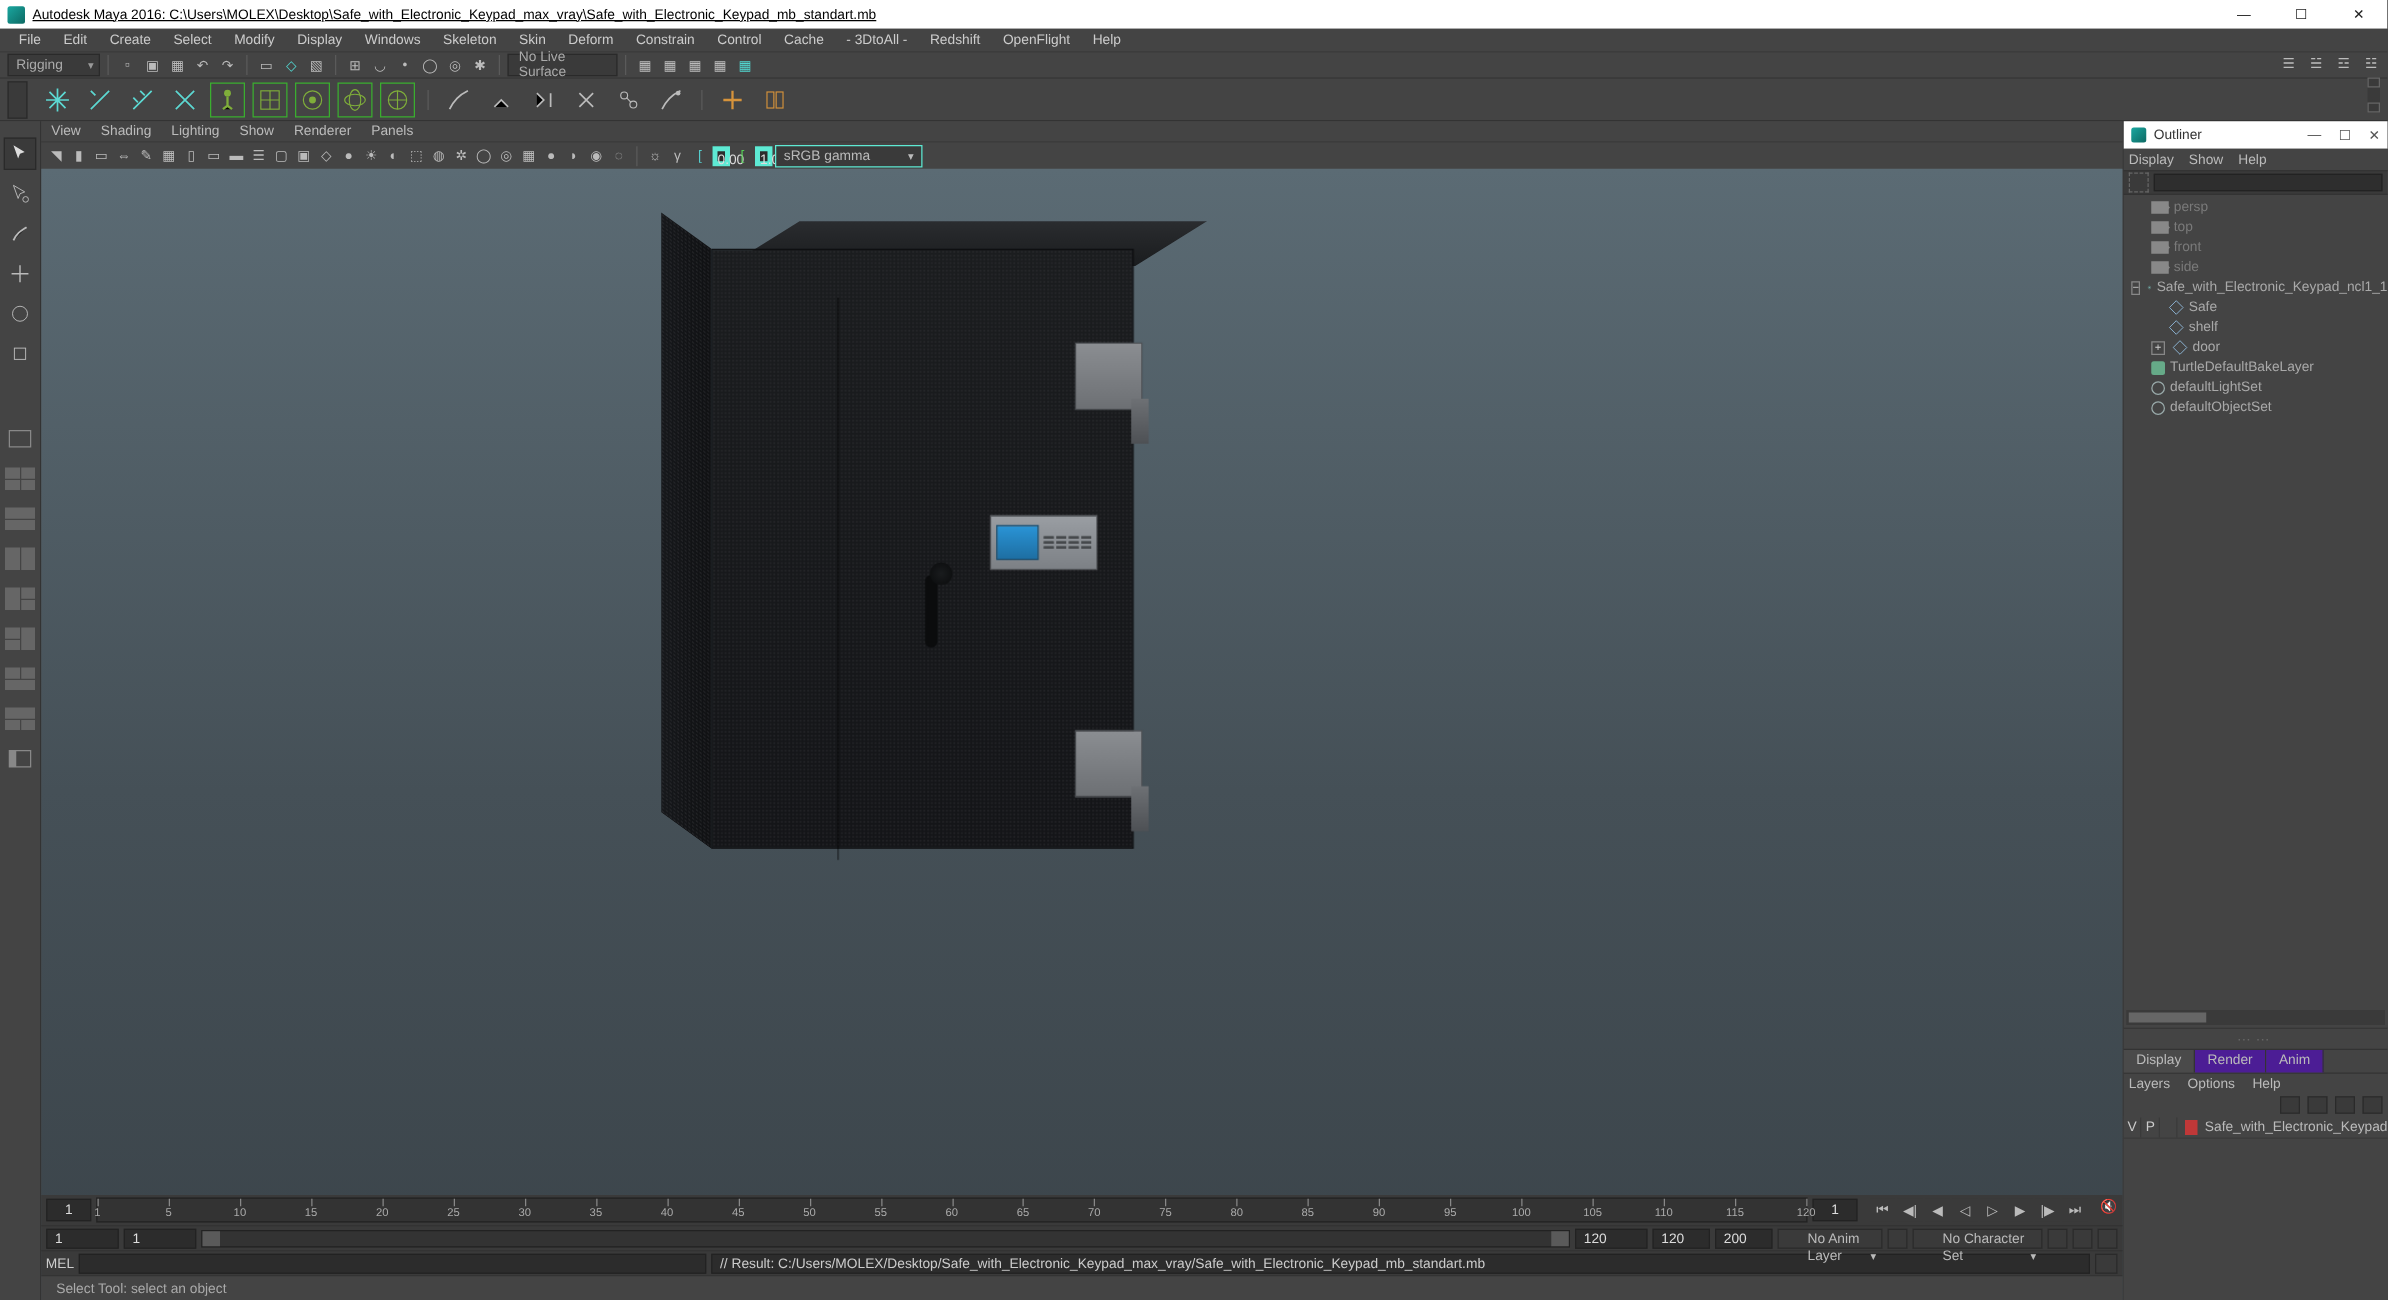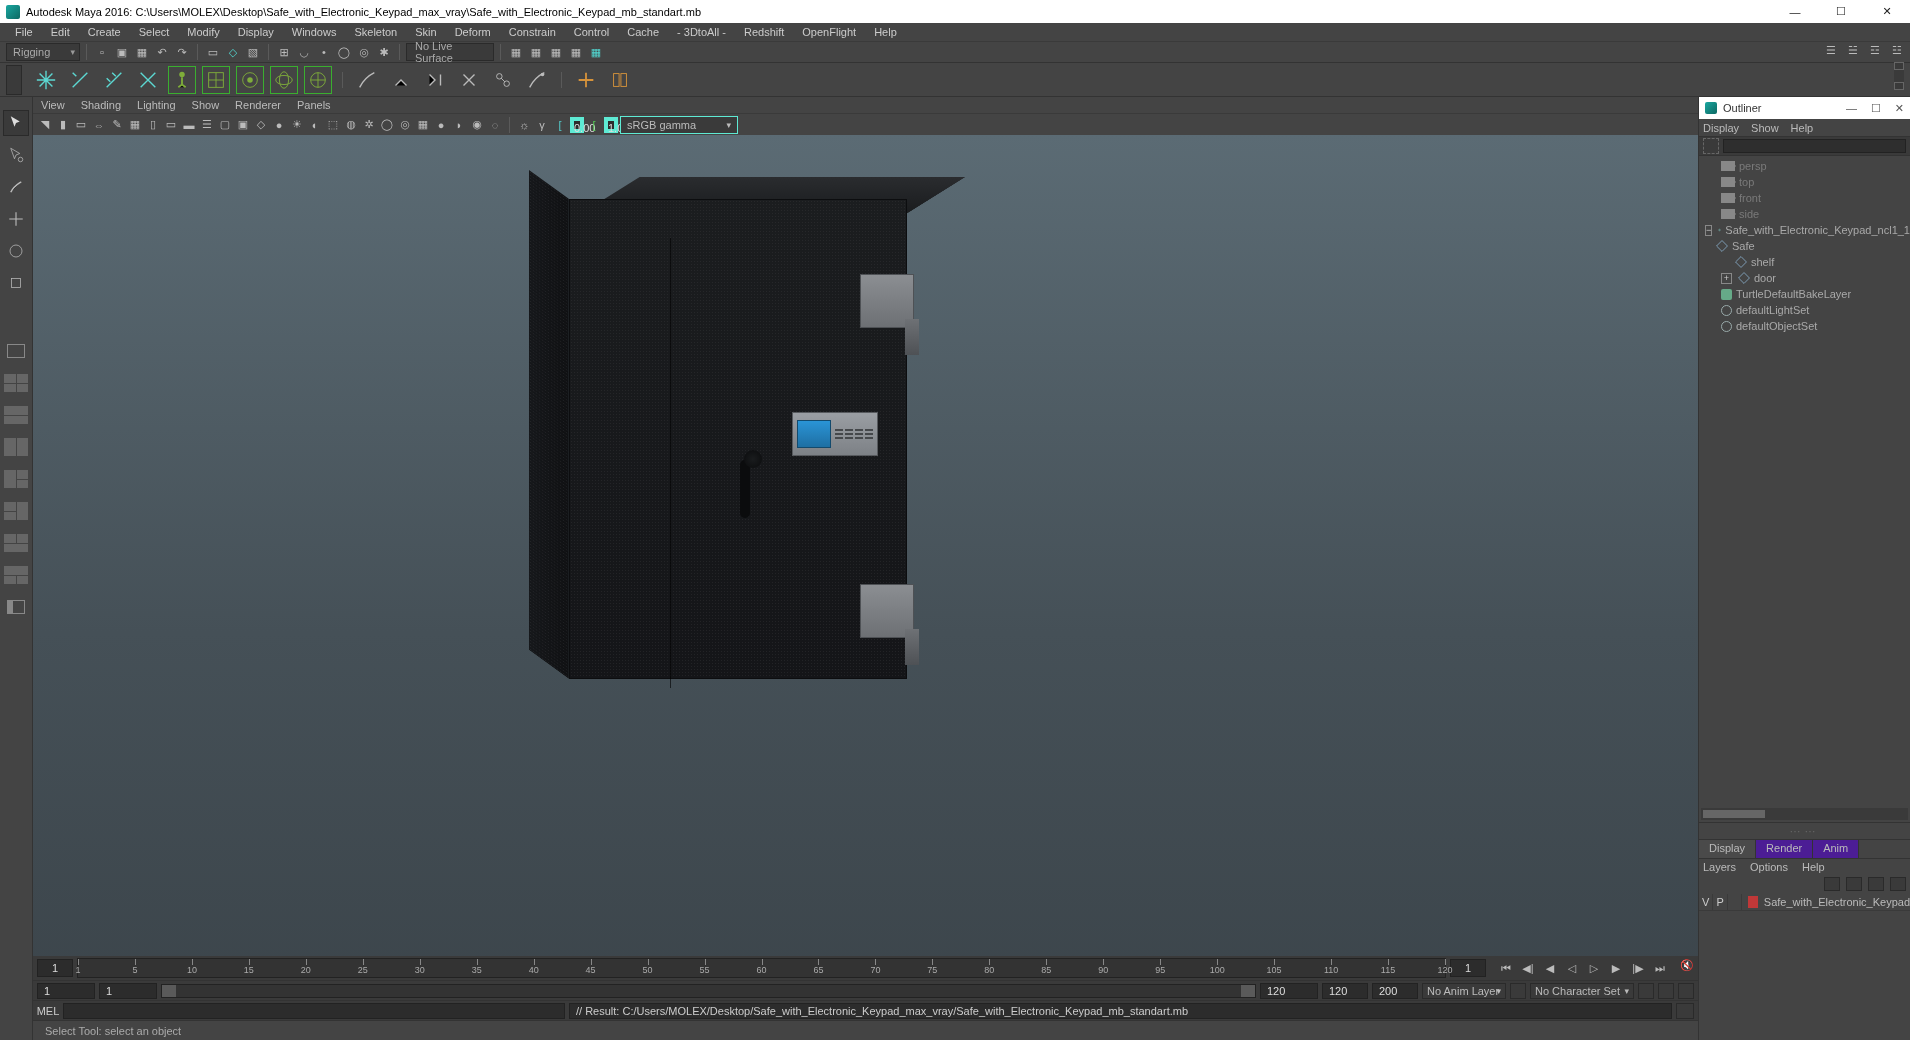--- a/index.html
+++ b/index.html
@@ -1,21 +1,21 @@
 <!DOCTYPE html>
 <html><head>
 <meta charset="utf-8">
 <style>
 * { margin: 0; padding: 0; box-sizing: border-box; font-family: "Segoe UI", Tahoma, sans-serif; font-size: 11px; user-select: none; }
 html, body { width: 1910px; height: 1040px; background: #444444; color: #bbbbbb; overflow: hidden; }
 
 
 .titlebar { height: 23px; background: #ffffff; display: flex; align-items: center; padding-left: 6px; color: #000; }
 .titlebar .app-icon { width: 14px; height: 14px; margin-right: 6px; background: linear-gradient(135deg,#1aa7a0,#0d6963); border-radius: 2px; }
-.titlebar .title-text { flex: 1; }
+.titlebar .title-text { flex: 1; text-decoration: underline; }
 .titlebar .win-btn { width: 46px; height: 23px; display: flex; align-items: center; justify-content: center; color: #222; }
 
 
 .menubar { height: 18px; background: #444; display: flex; align-items: center; padding: 0 6px; gap: 0; }
 .menubar .mi { padding: 2px 9px; color: #ccc; cursor: default; }
 
 
 .shelfrow { height: 22px; background: #444; border-top: 1px solid #3a3a3a; border-bottom: 1px solid #333; display: flex; align-items: center; padding: 0 6px; gap: 2px; }
 .dropdown { width: 74px; height: 18px; background: #3a3a3a; border: 1px solid #2a2a2a; display: flex; align-items: center; padding: 0 6px; color: #aaa; position: relative; }
 .dropdown::after { content: "▾"; position: absolute; right: 4px; font-size: 9px; color: #999; }
@@ -141,21 +141,21 @@
 .timeslider .ruler .lbl { position: absolute; top: 6px; font-size: 9px; color: #aaa; transform: translateX(-50%); }
 .timeslider .play-ctrls { display: flex; gap: 2px; padding: 0 6px; }
 .timeslider .pc { width: 20px; height: 18px; background: #3a3a3a; color: #bbb; display: flex; align-items: center; justify-content: center; }
 .timeslider .spk { width: 18px; height: 18px; margin-left: 4px; color: #bbb; }
 
 .rangeslider { height: 20px; background: #3a3a3a; border-top: 1px solid #333; display: flex; align-items: center; gap: 4px; padding: 0 4px; }
 .rangeslider .numfld { width: 58px; height: 16px; background: #2c2c2c; border: 1px solid #222; color: #ddd; padding-left: 6px; line-height: 14px; }
 .rangeslider .numfld.small { width: 46px; }
 .rangeslider .track { flex: 1; height: 14px; background: #333; border: 1px solid #222; position: relative; }
 .rangeslider .track .handle { position: absolute; top: 0; bottom: 0; width: 14px; background: #5a5a5a; }
-.rangeslider .dd2 { width: 84px; height: 16px; background: #3a3a3a; border: 1px solid #2a2a2a; padding-left: 4px; line-height: 14px; position: relative; }
+.rangeslider .dd2 { width: 84px; height: 16px; background: #3a3a3a; border: 1px solid #2a2a2a; padding-left: 23px; line-height: 14px; position: relative; }
 .rangeslider .dd2::after { content: "▾"; position: absolute; right: 4px; font-size: 9px; }
 .rangeslider .sqbtn { width: 16px; height: 16px; background: #3a3a3a; border: 1px solid #2a2a2a; }
 
 .cmdline { height: 20px; background: #3a3a3a; border-top: 1px solid #333; display: flex; align-items: center; }
 .cmdline .mel { width: 30px; text-align: center; color: #ccc; }
 .cmdline .input { width: 502px; height: 16px; background: #2c2c2c; border: 1px solid #222; }
 .cmdline .output { flex: 1; height: 16px; background: #2c2c2c; border: 1px solid #222; padding-left: 6px; color: #ccc; line-height: 14px; margin: 1px 4px; }
 .cmdline .cmdbtn { width: 18px; height: 16px; background: #3a3a3a; border: 1px solid #2a2a2a; margin-right: 4px; }
 
 .helpline { height: 20px; background: #444; border-top: 1px solid #333; display: flex; align-items: center; padding-left: 12px; color: #aaa; }
@@ -649,21 +649,21 @@
           <span class="cam-icon"></span>
           <span>side</span>
         </div>
       <div class="tree-row" style="padding-left:6px">
           <span class="exp">−</span>
           <svg class="node-icon" viewBox="0 0 12 12">
             <path stroke="#7fc9c4" d="M6 0v12M0 6h12M2 2l8 8M10 2l-8 8"></path>
           </svg>
           <span>Safe_with_Electronic_Keypad_ncl1_1</span>
         </div>
-      <div class="tree-row" style="padding-left:17px">
+      <div class="tree-row" style="padding-left:36px">
           <span class="mesh-icon"></span>
           <span>Safe</span>
         </div>
       <div class="tree-row" style="padding-left:36px">
           <span class="mesh-icon"></span>
           <span>shelf</span>
         </div>
       <div class="tree-row" style="padding-left:22px">
           <span class="exp">+</span>
           <span class="mesh-icon"></span>

